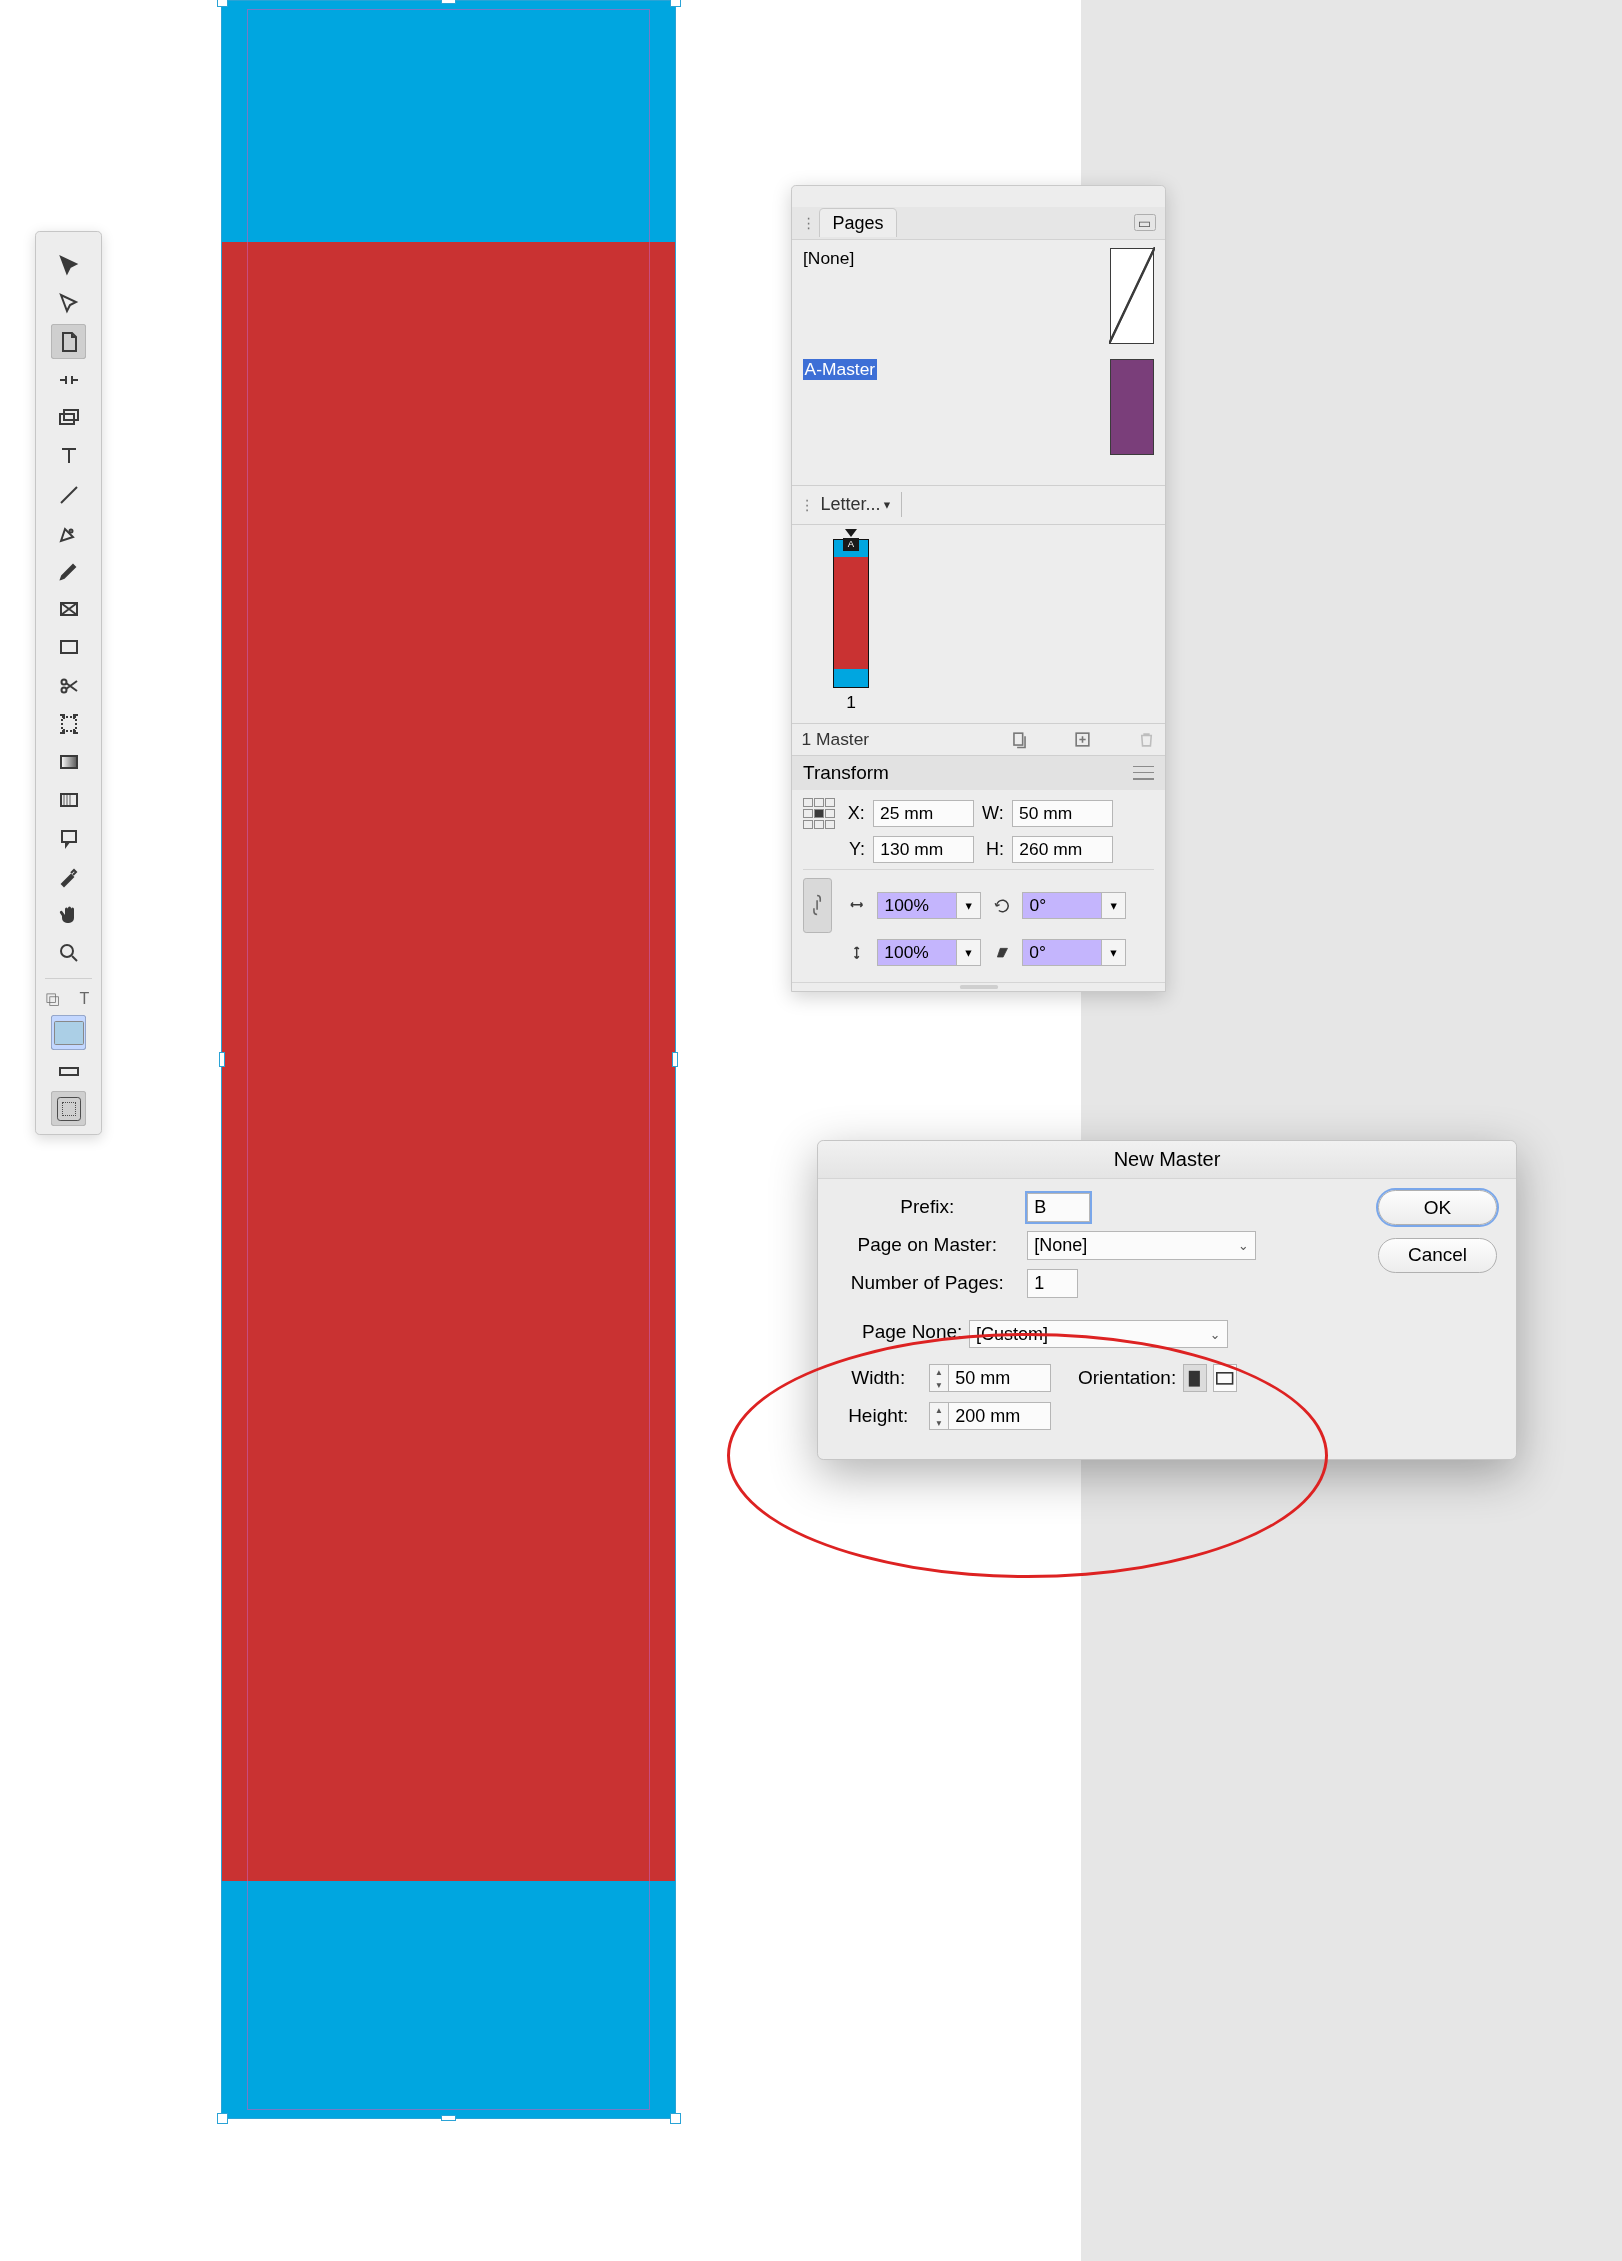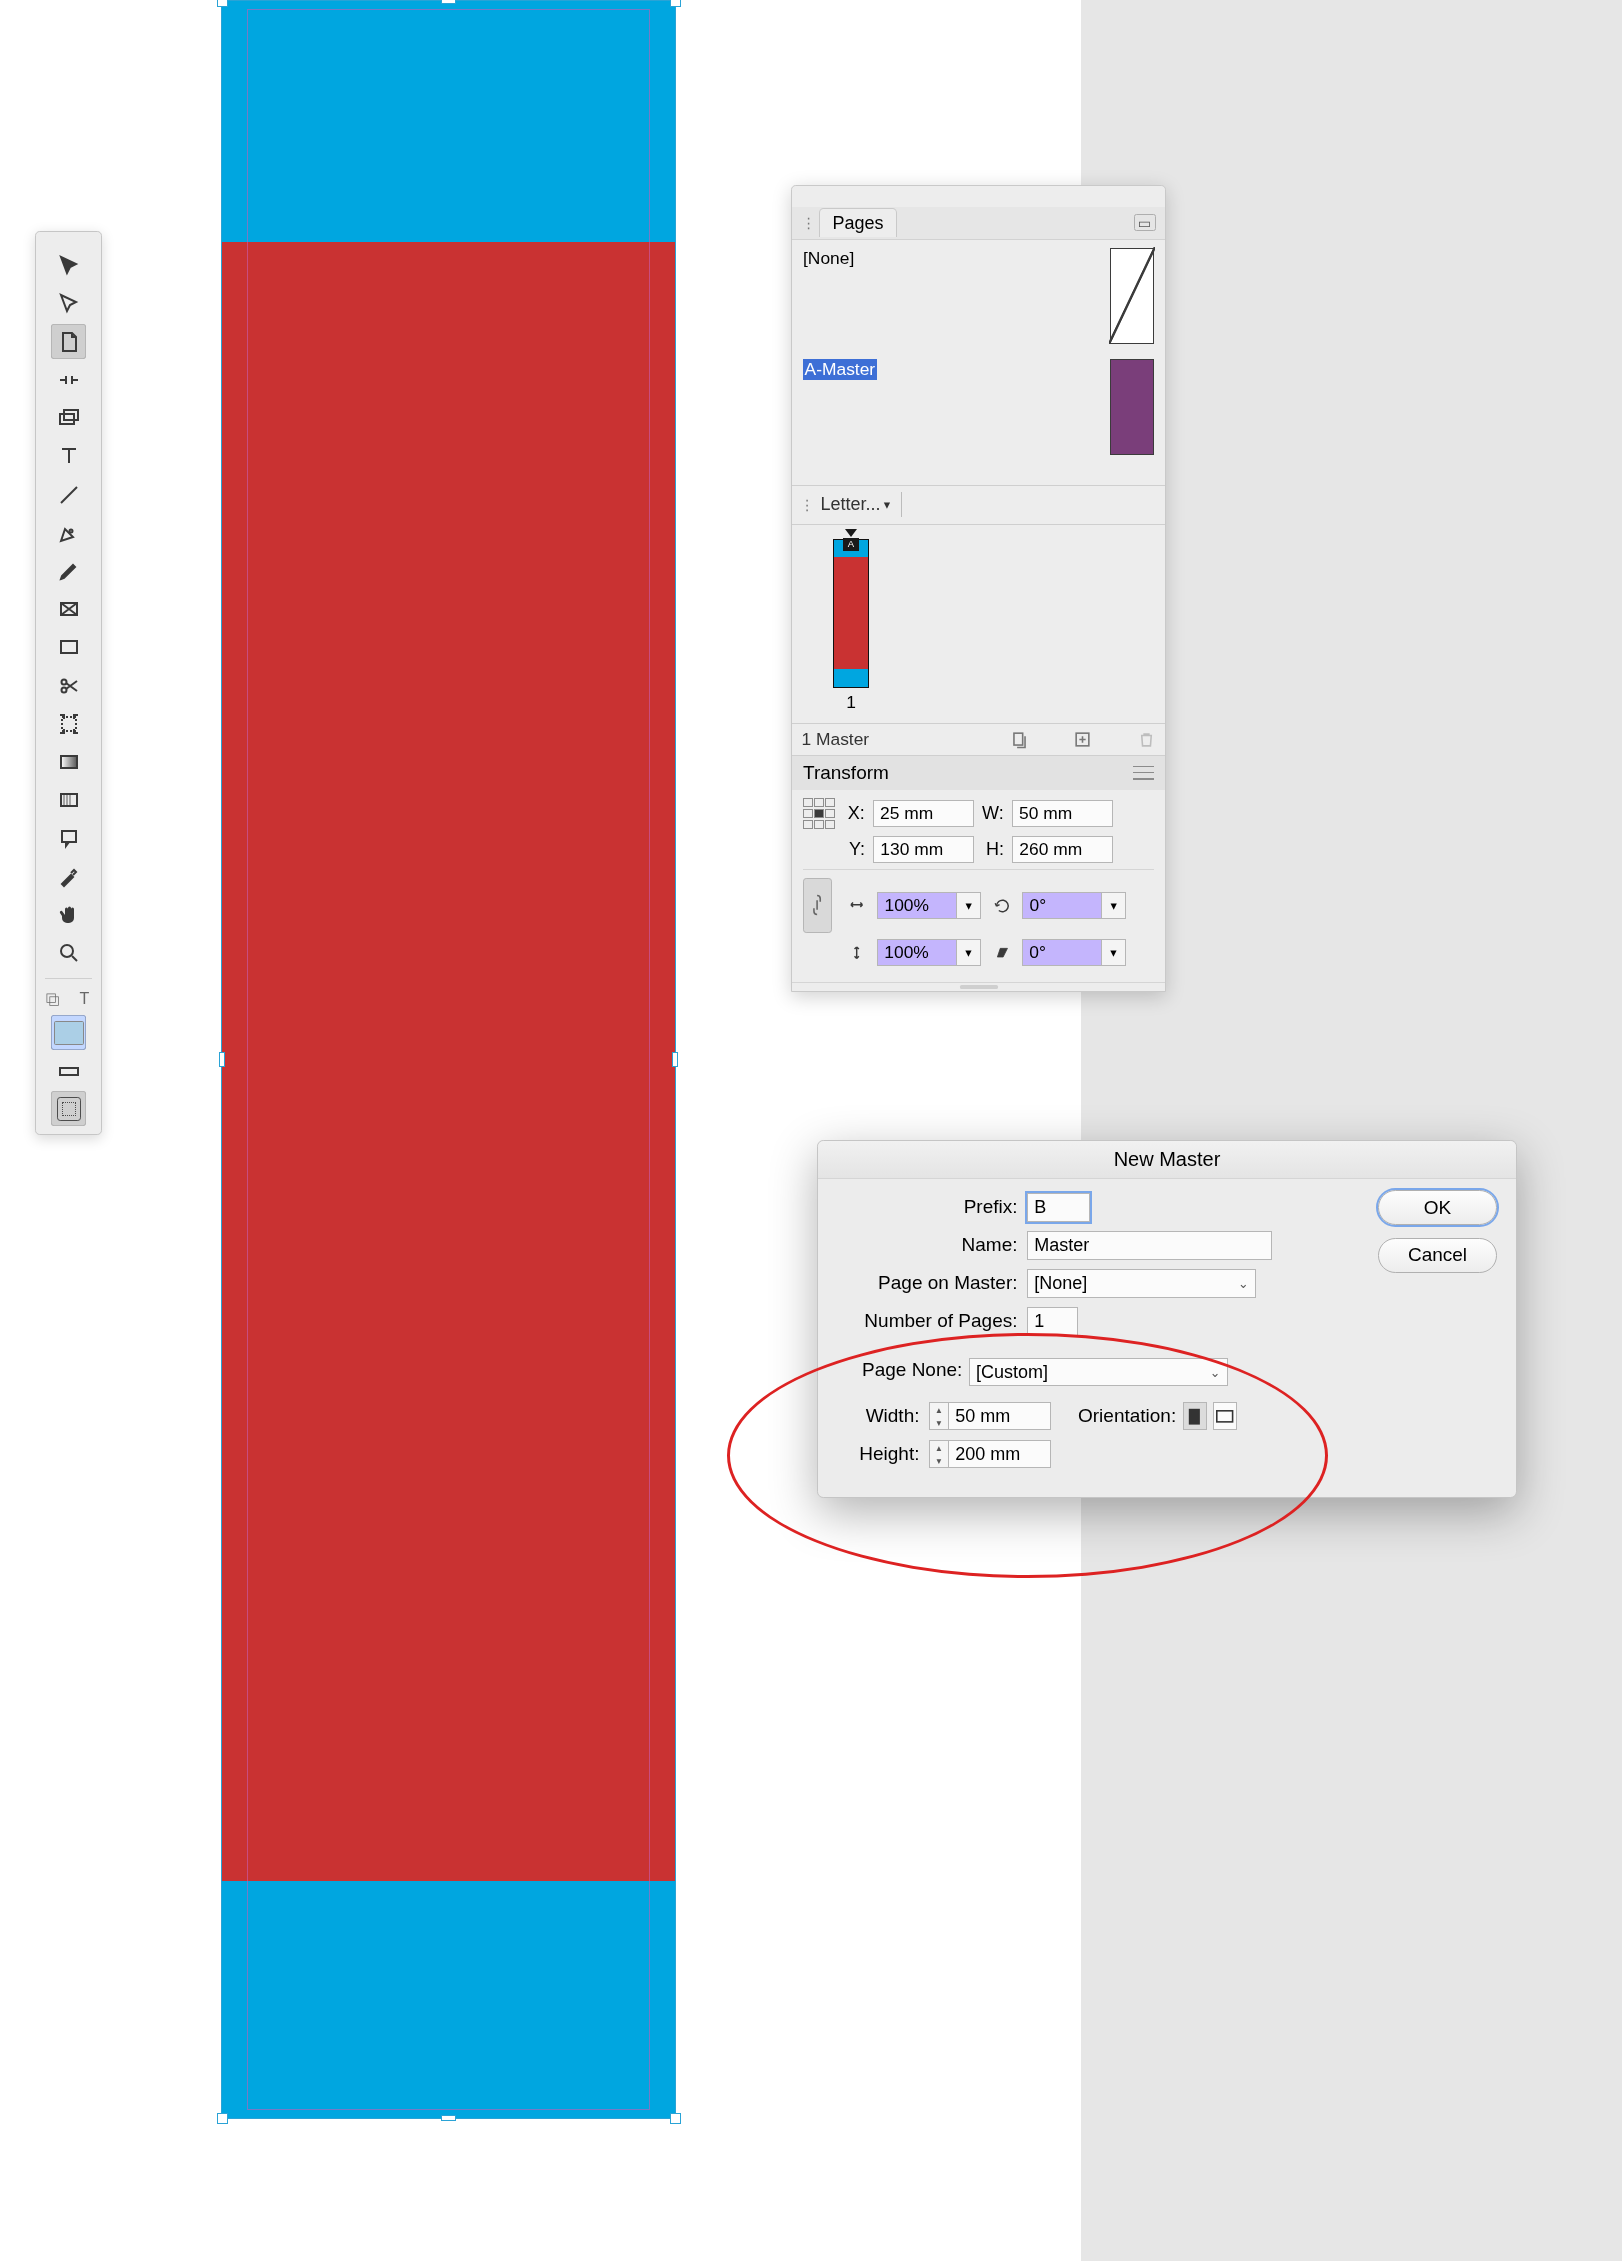--- a/index.html
+++ b/index.html
@@ -77,21 +77,21 @@
 .combo { display:flex; align-items:center; }
 .combo .cv { width:79px; height:27px; border:0.8px solid #b6b6b6; background:#c4b5fd; padding:0 6.3px; display:flex; align-items:center; font-size:17.4px; border-right:none; }
 .combo .cd { width:25px; height:27px; border:0.8px solid #b6b6b6; background:#f4f4f4; display:flex; align-items:center; justify-content:center; font-size:12.7px; }
 .grip { height:9.5px; display:flex; justify-content:center; align-items:center; background:#ededed; border-top:0.8px solid #d5d5d5; }
 .grip span{width:38px;height:3.2px;background:#cfcfcf;border-radius:1.6px;}
 
 .dialog { position:absolute; left:817px; top:1140px; width:700px; background:#ececec; border:0.8px solid #c5c5c5; border-radius:6.3px; box-shadow:0 14.2px 47px rgba(0,0,0,.3); }
 .dlg-title { height:38px; display:flex; align-items:center; justify-content:center; border-bottom:0.8px solid #d5d5d5; font-size:20px; background:linear-gradient(#f1f1f1,#e4e4e4); border-radius:6.3px 6.3px 0 0; }
 .dlg-body { padding:14.2px 19px 19px; position:relative; }
 .form-row { display:flex; align-items:center; margin-bottom:9.5px; }
-.flbl { width:190px; text-align:right; padding-right:9.5px; font-size:19px; }
+.flbl { width:190px; text-align:center; padding-right:9.5px; font-size:19px; }
 .inp { height:28.5px; border:0.8px solid #b6b6b6; background:#fbfbfb; padding:0 6.3px; font-size:18px; display:flex; align-items:center; }
 .inp.focus { outline:2.4px solid #7aa7ea; outline-offset:-0.8px; }
 .step { width:19px; height:28.5px; border:0.8px solid #b6b6b6; border-right:none; background:#f4f4f4; display:flex; flex-direction:column; font-size:9.5px; }
 .step .u,.step .d{flex:1;display:flex;align-items:center;justify-content:center;color:#555;}
 .sel-drop { height:28.5px; border:0.8px solid #b6b6b6; background:#fbfbfb; display:flex; align-items:center; padding:0 6.3px; font-size:18px; width:229px; justify-content:space-between; }
 .sel-drop .ar { font-size:12.7px; color:#555; }
 .fs-label { font-size:19px; margin:6.3px 0 9.5px 25px; }
 .orient { display:flex; align-items:center; gap:6.3px; font-size:19px; margin-left:27px; }
 .orient-btn { width:24px; height:28.5px; border:0.8px solid #b6b6b6; background:#fbfbfb; display:flex; align-items:center; justify-content:center; color:#333; }
 .orient-btn.sel { background:#dcdcdc; }
@@ -436,26 +436,20 @@
           <span>Cancel</span>
         </div>
     </div>
     <div class="form-row">
       <div class="flbl">Prefix:</div>
       <div class="inp focus" style="width:63px;">
           <span>B</span>
         </div>
     </div>
     <div class="form-row">
-      <div class="flbl">Name:</div>
-      <div class="inp" style="width:245px;">
-          <span>Master</span>
-        </div>
-    </div>
-    <div class="form-row">
       <div class="flbl">Page on Master:</div>
       <div class="sel-drop">
           <span>[None]</span>
           <span class="ar">⌄</span>
         </div>
     </div>
     <div class="form-row">
       <div class="flbl">Number of Pages:</div>
       <div class="inp" style="width:51px;">
           <span>1</span>

